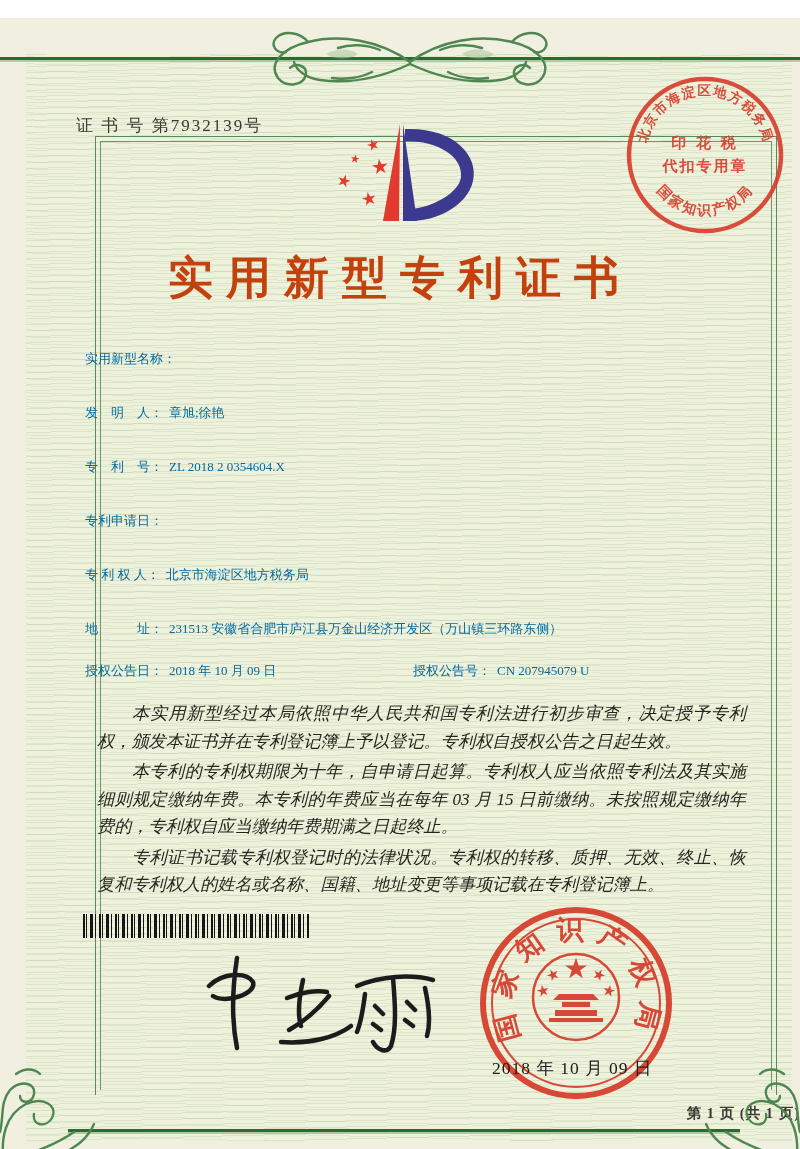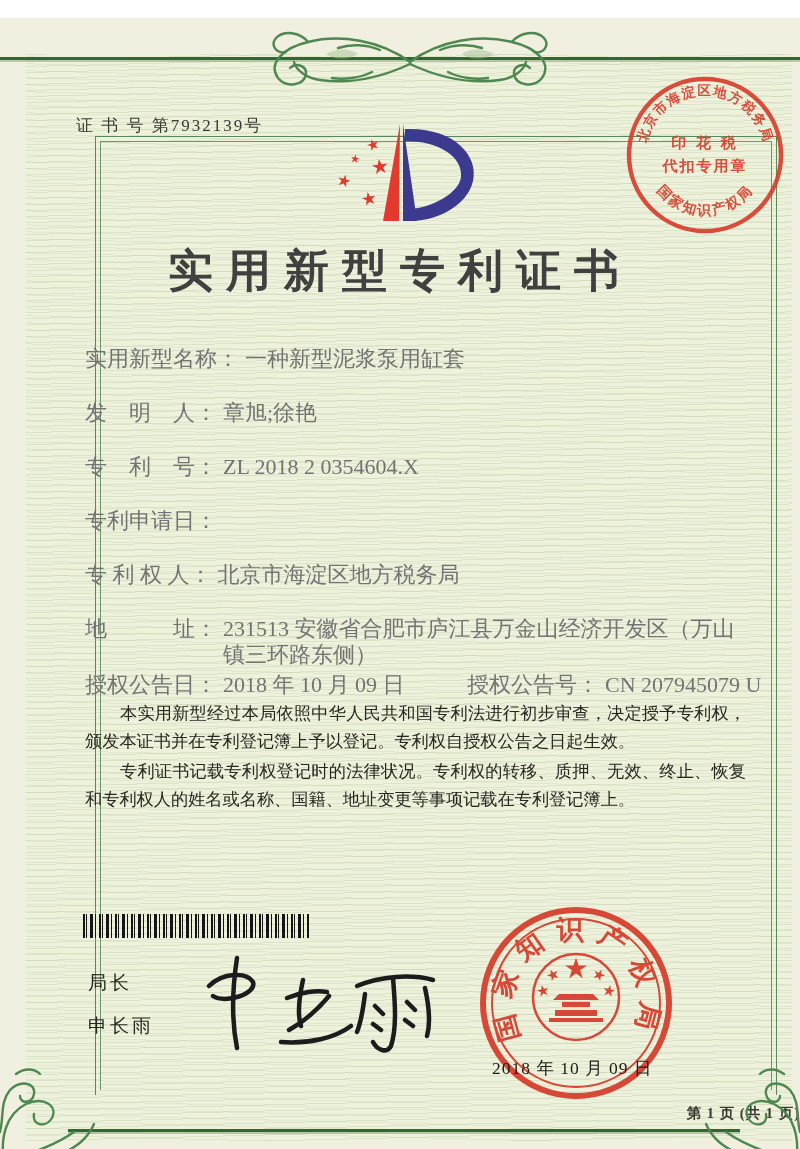--- a/index.html
+++ b/index.html
@@ -15,31 +15,31 @@
   .bottom-rule{position:absolute;left:68px;right:60px;top:1111px;height:3px;background:#2e6a30;box-shadow:0 2px 0 rgba(138,176,138,.6);}
   .ornament-top{position:absolute;left:230px;top:2px;}
   .corner-bl{position:absolute;left:-4px;top:1040px;}
   .corner-br{position:absolute;right:-4px;top:1040px;transform:scale(-1,1);}
   .page{position:absolute;inset:0;}
   .frame-outer,.frame-inner{position:absolute;border:1px solid #5a875b;border-bottom:none;}
   .frame-outer{left:95px;top:118px;width:680px;height:958px;}
   .frame-inner{left:100px;top:123px;width:670px;height:948px;border-color:#6b966c;}
   .cert-no{position:absolute;left:76px;top:96px;font-size:17px;letter-spacing:2px;color:#3a3a33;}
   .logo{position:absolute;left:322px;top:100px;}
-  .title{position:absolute;left:0;right:0;top:223px;text-align:center;font-size:45px;font-weight:bold;
-    letter-spacing:13px;color:#404040;}
-  .fields{position:absolute;left:85px;right:50px;top:328px;font-size:22px;color:#737373;}
+  .title{position:absolute;left:0;right:0;top:230px;text-align:center;font-size:45px;font-weight:bold;
+    letter-spacing:13px;color:#c2410c;}
+  .fields{position:absolute;left:85px;right:50px;top:328px;font-size:13px;color:#0369a1;}
   .field-row{display:flex;line-height:26px;margin-bottom:28px;}
   .field-row .lab{white-space:pre;flex:0 0 auto;}
   .field-row .val{margin-left:6px;}
-  .row-address{margin-bottom:4px;}
+  .row-address{margin-bottom:16px;}
   .row-address .val{max-width:520px;font-family:Liberation Serif, serif;}
   .row-grant .val{width:244px;flex:0 0 auto;}
   .paras{position:absolute;left:85px;right:54px;top:682px;font-size:17.2px;line-height:27.5px;color:#26261f;text-align:justify;}
-  .paras p{margin:0 0 3px 0;text-indent:35px;}
+  .paras p{margin:0 0 3px 12px;text-indent:35px;font-style:italic;}
   .barcode{position:absolute;left:83px;top:896px;width:226px;height:24px;
     background:repeating-linear-gradient(90deg,
       #151515 0 2px, transparent 2px 3px,
       #151515 3px 4px, transparent 4px 7px,
       #151515 7px 10px, transparent 10px 12px,
       #151515 12px 13px, transparent 13px 16px);}
   .officer{position:absolute;left:88px;top:952px;font-size:19px;color:#26261f;}
   .officer p{margin:0 0 17px 0;letter-spacing:3px;}
   .signature{position:absolute;left:185px;top:928px;}
   .seal-main{position:absolute;left:477px;top:886px;}
@@ -99,21 +99,20 @@
       <use href="#star5" fill="#e23a2e" transform="translate(58,49) scale(0.82) rotate(-8)"></use>
       <use href="#star5" fill="#e23a2e" transform="translate(22,63) scale(0.66) rotate(16)"></use>
       <use href="#star5" fill="#e23a2e" transform="translate(47,81) scale(0.72) rotate(-12)"></use>
     </svg>
 
     <div class="title">实用新型专利证书</div>
 
     <div class="fields">
       <div class="field-row">
         <span class="lab">实用新型名称：</span>
-        <span class="val">一种新型泥浆泵用缸套</span>
       </div>
       <div class="field-row">
         <span class="lab">发　明　人：</span>
         <span class="val">章旭;徐艳</span>
       </div>
       <div class="field-row">
         <span class="lab">专　利　号：</span>
         <span class="val">ZL 2018 2 0354604.X</span>
       </div>
       <div class="field-row">
@@ -130,29 +129,26 @@
       <div class="field-row row-grant">
         <span class="lab">授权公告日：</span>
         <span class="val">2018 年 10 月 09 日</span>
         <span class="lab">授权公告号：</span>
         <span class="val">CN 207945079 U</span>
       </div>
     </div>
 
     <div class="paras">
       <p>本实用新型经过本局依照中华人民共和国专利法进行初步审查，决定授予专利权，颁发本证书并在专利登记簿上予以登记。专利权自授权公告之日起生效。</p>
+      <p>本专利的专利权期限为十年，自申请日起算。专利权人应当依照专利法及其实施细则规定缴纳年费。本专利的年费应当在每年 03 月 15 日前缴纳。未按照规定缴纳年费的，专利权自应当缴纳年费期满之日起终止。</p>
       <p>专利证书记载专利权登记时的法律状况。专利权的转移、质押、无效、终止、恢复和专利权人的姓名或名称、国籍、地址变更等事项记载在专利登记簿上。</p>
     </div>
 
     <div class="barcode"></div>
 
-    <div class="officer">
-      <p>局长</p>
-      <p>申长雨</p>
-    </div>
 
     <svg class="signature" width="270" height="115" viewBox="0 0 270 115">
       <path class="sig-stroke" d="M52,12 C48,38 46,72 52,102"></path>
       <path class="sig-stroke" d="M24,40 C38,26 62,26 68,36 C72,48 40,58 28,50"></path>
       <path class="sig-stroke" d="M118,34 C114,52 112,68 116,80"></path>
       <path class="sig-stroke" d="M102,52 C116,46 132,44 142,46"></path>
       <path class="sig-stroke" d="M104,84 C122,74 134,62 144,50"></path>
       <path class="sig-stroke" d="M96,96 C124,98 150,92 166,80"></path>
       <path class="sig-stroke" d="M172,40 C196,30 226,28 248,34"></path>
       <path class="sig-stroke" d="M208,32 C210,56 212,82 206,100 C202,108 192,104 188,96"></path>

